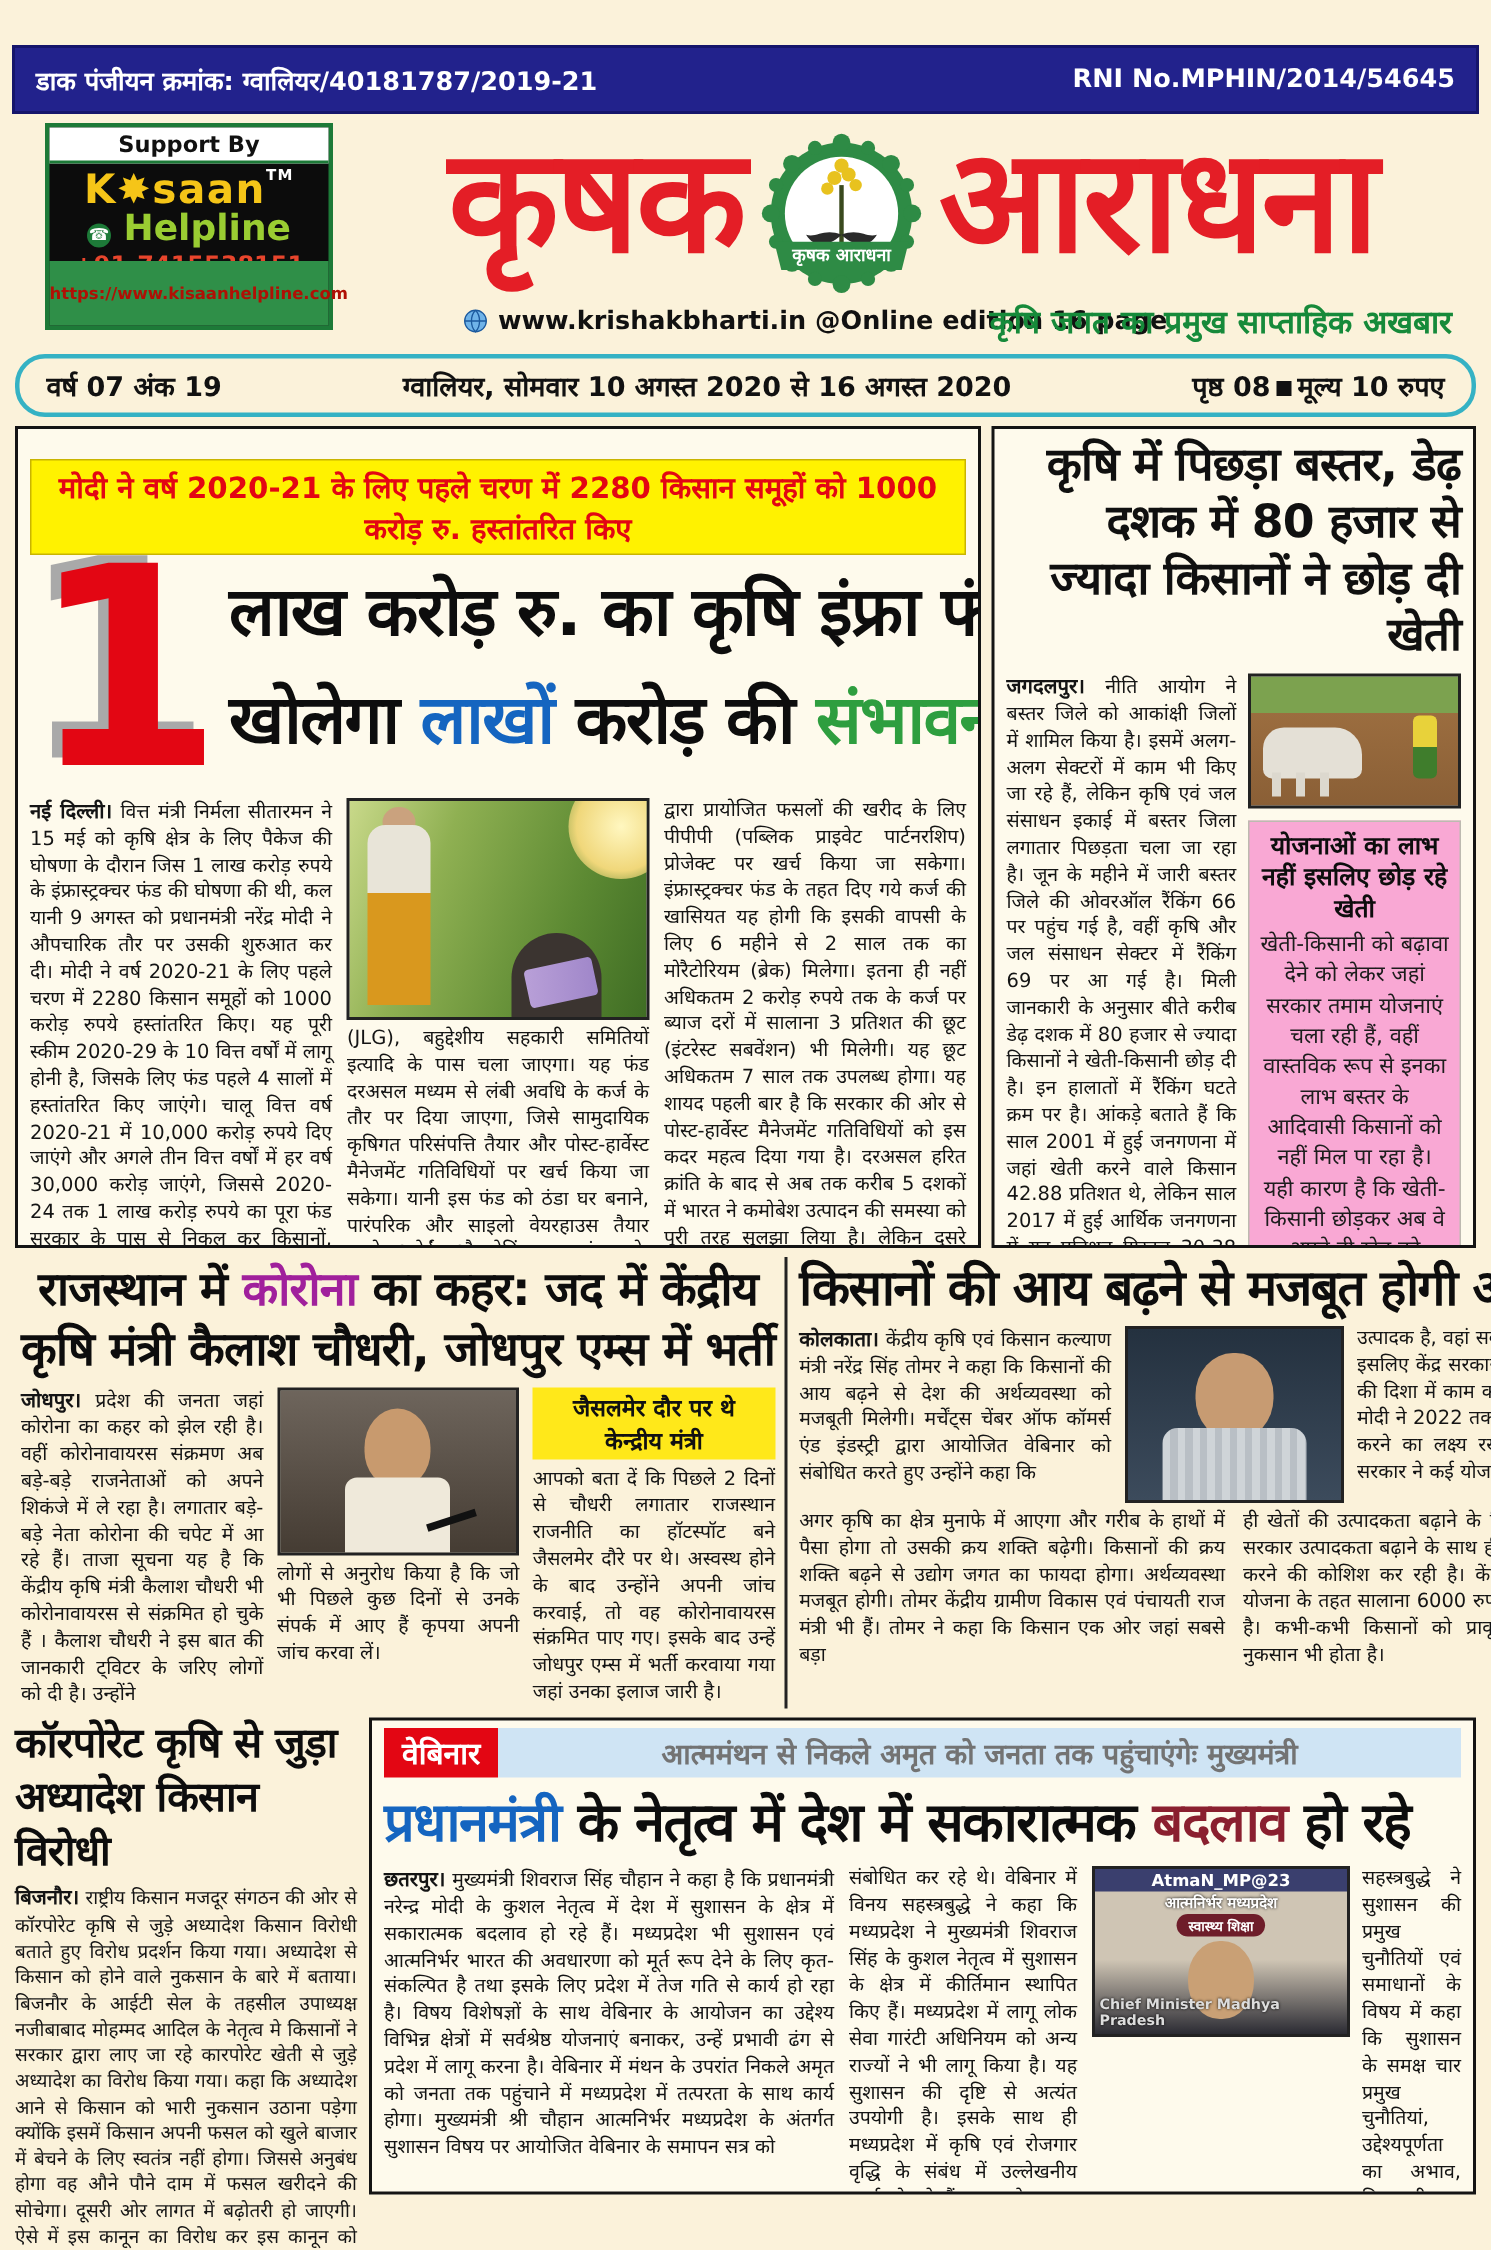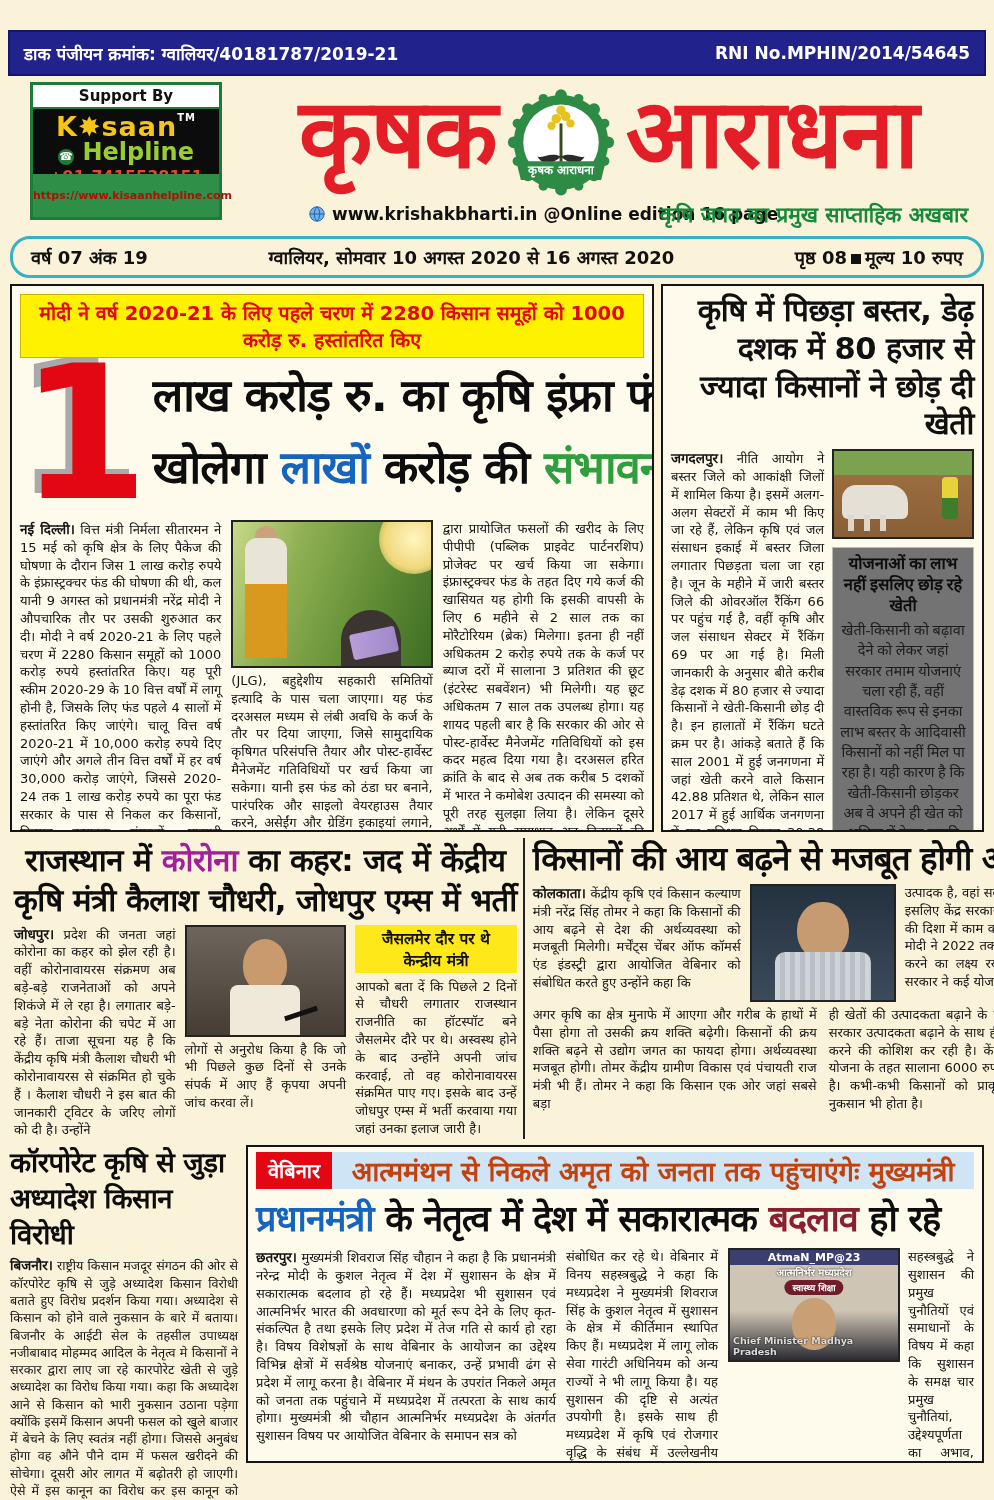--- a/index.html
+++ b/index.html
@@ -43,21 +43,21 @@
     display:flex;align-items:center;justify-content:space-between;padding:0 18px;box-sizing:border-box;
     font-weight:bold;font-size:18px;color:#111;background:#fbf2da;
   }
   .sqr{display:inline-block;width:10px;height:10px;background:#111;margin:0 4px;}
   
   .row{display:flex;gap:7px;margin:0 10px;}
   .abox{border:2px solid #141414;background:#fefaec;box-sizing:border-box;overflow:hidden;}
   .jtext{font-size:13px;line-height:1.37;text-align:justify;color:#141414;}
   .jtext b{font-size:13.5px;}
   
-  .main-box{width:644px;height:548px;padding:8px 8px;}
+  .main-box{width:644px;height:548px;padding:20px 8px;}
   .kicker{background:#fff200;border:1px solid #c9b400;color:#e30613;font-weight:bold;font-size:19.5px;text-align:center;padding:4px 2px;}
   .hgroup{display:flex;margin-top:2px;height:152px;}
   .bignum{
     flex:0 0 96px;color:#e30613;font-weight:bold;font-size:185px;line-height:148px;
     text-align:center;text-shadow:-7px -5px 0 #a9a9a9;
   }
   .hlines{flex:1;padding-left:4px;}
   .hl{font-weight:bold;font-size:45px;line-height:1.6;color:#0d0d0d;letter-spacing:-1px;white-space:nowrap;}
   .hl .blue{color:#1565c0;}
   .hl .green{color:#2e9e3f;}
@@ -73,21 +73,21 @@
   
   .bastar-box{width:323px;height:548px;padding:6px 8px;}
   .bastar-h{font-weight:bold;font-size:30.5px;line-height:1.24;text-align:right;color:#101010;letter-spacing:-0.5px;}
   .bastar-cols{display:flex;gap:8px;margin-top:6px;}
   .bastar-left{flex:1.08;}
   .bastar-right{flex:1;}
   .ph-ox{width:100%;height:90px;background:linear-gradient(#7ca24f 0%,#7ca24f 28%,#9b6d3f 28%,#8a5f36 100%);}
   .ph-ox .ox{position:absolute;left:8px;top:34px;width:66px;height:34px;background:#e4e0d6;border-radius:14px 18px 6px 6px;}
   .ph-ox .oxleg{position:absolute;left:14px;top:64px;width:44px;height:16px;background:repeating-linear-gradient(90deg,#dcd8ce 0 6px,transparent 6px 16px);}
   .ph-ox .man{position:absolute;right:14px;top:26px;width:16px;height:42px;background:linear-gradient(#e8d23a 50%,#3f7d2c 50%);border-radius:4px;}
-  .graybox{background:#737373;border:1px solid #bdbab0;margin-top:8px;padding:6px 7px;font-family:Liberation Serif, serif;}
+  .graybox{background:#f9a8d4;border:1px solid #bdbab0;margin-top:8px;padding:6px 7px;}
   .graybox h4{margin:0 0 4px 0;font-size:16.5px;line-height:1.25;text-align:center;color:#0d0d0d;}
   .graybox p{margin:0;font-size:14.5px;line-height:1.4;text-align:center;color:#1c1c1c;}
   
   .row2{margin:6px 10px 0 10px;display:flex;}
   .corona{width:520px;padding:2px 6px 0 4px;border-right:2px solid #222;}
   .corona-h{font-weight:bold;font-size:31px;line-height:1.3;text-align:center;color:#0d0d0d;letter-spacing:-0.5px;white-space:nowrap;}
   .corona-h .mag{color:#a0209c;}
   .corona-cols{display:flex;gap:9px;margin-top:4px;}
   .ccol{flex:1;}
   .ph-kailash{width:100%;height:112px;background:linear-gradient(#6e655c,#453c33);}
@@ -105,21 +105,21 @@
   .ph-tomar .body{position:absolute;left:50%;top:66px;width:96px;height:52px;margin-left:-48px;background:repeating-linear-gradient(90deg,#cfd4d8 0 5px,#b9bfc5 5px 10px);border-radius:10px 10px 0 0;}
   .tomar-bottom{display:flex;gap:12px;margin-top:4px;}
   .tomar-bottom .tb{flex:1;}
   
   .row3{margin:6px 10px 0 10px;display:flex;gap:8px;}
   .corp{width:228px;}
   .corp-h{font-weight:bold;font-size:27.5px;line-height:1.3;color:#0d0d0d;letter-spacing:-0.5px;}
   .webinar-box{flex:1;height:318px;padding:5px 8px;}
   .web-head{display:flex;align-items:stretch;gap:0;}
   .web-label{background:#e30613;color:#fff;font-weight:bold;font-size:20px;padding:3px 12px;display:flex;align-items:center;}
-  .web-kicker{flex:1;background:#cfe4f4;color:#c2410c;font-weight:bold;font-size:27px;display:flex;align-items:center;justify-content:center;white-space:nowrap;}
+  .web-kicker{flex:1;background:#cfe4f4;color:#737373;font-weight:bold;font-size:19px;display:flex;align-items:center;justify-content:center;white-space:nowrap;}
   .web-h{font-weight:bold;font-size:36px;text-align:left;margin-top:4px;color:#0d0d0d;letter-spacing:-1px;white-space:nowrap;}
   .web-h .blue{color:#1565c0;}
   .web-h .maroon{color:#8a1f2f;}
   .web-cols{display:flex;gap:10px;margin-top:6px;}
   .wc1{flex:0 0 300px;}
   .wc2{flex:0 0 152px;}
   .wcr{flex:1;}
   .wcr-top{display:flex;gap:8px;}
   .ph-cm{width:172px;height:114px;flex:0 0 172px;background:linear-gradient(#cfc5b4 0%,#cfc5b4 55%,#2b2b33 100%);}
   .ph-cm .bar{position:absolute;left:0;right:0;top:0;background:#3a3f6e;color:#fff;font-weight:bold;font-size:11px;text-align:center;padding:1px 0;}

